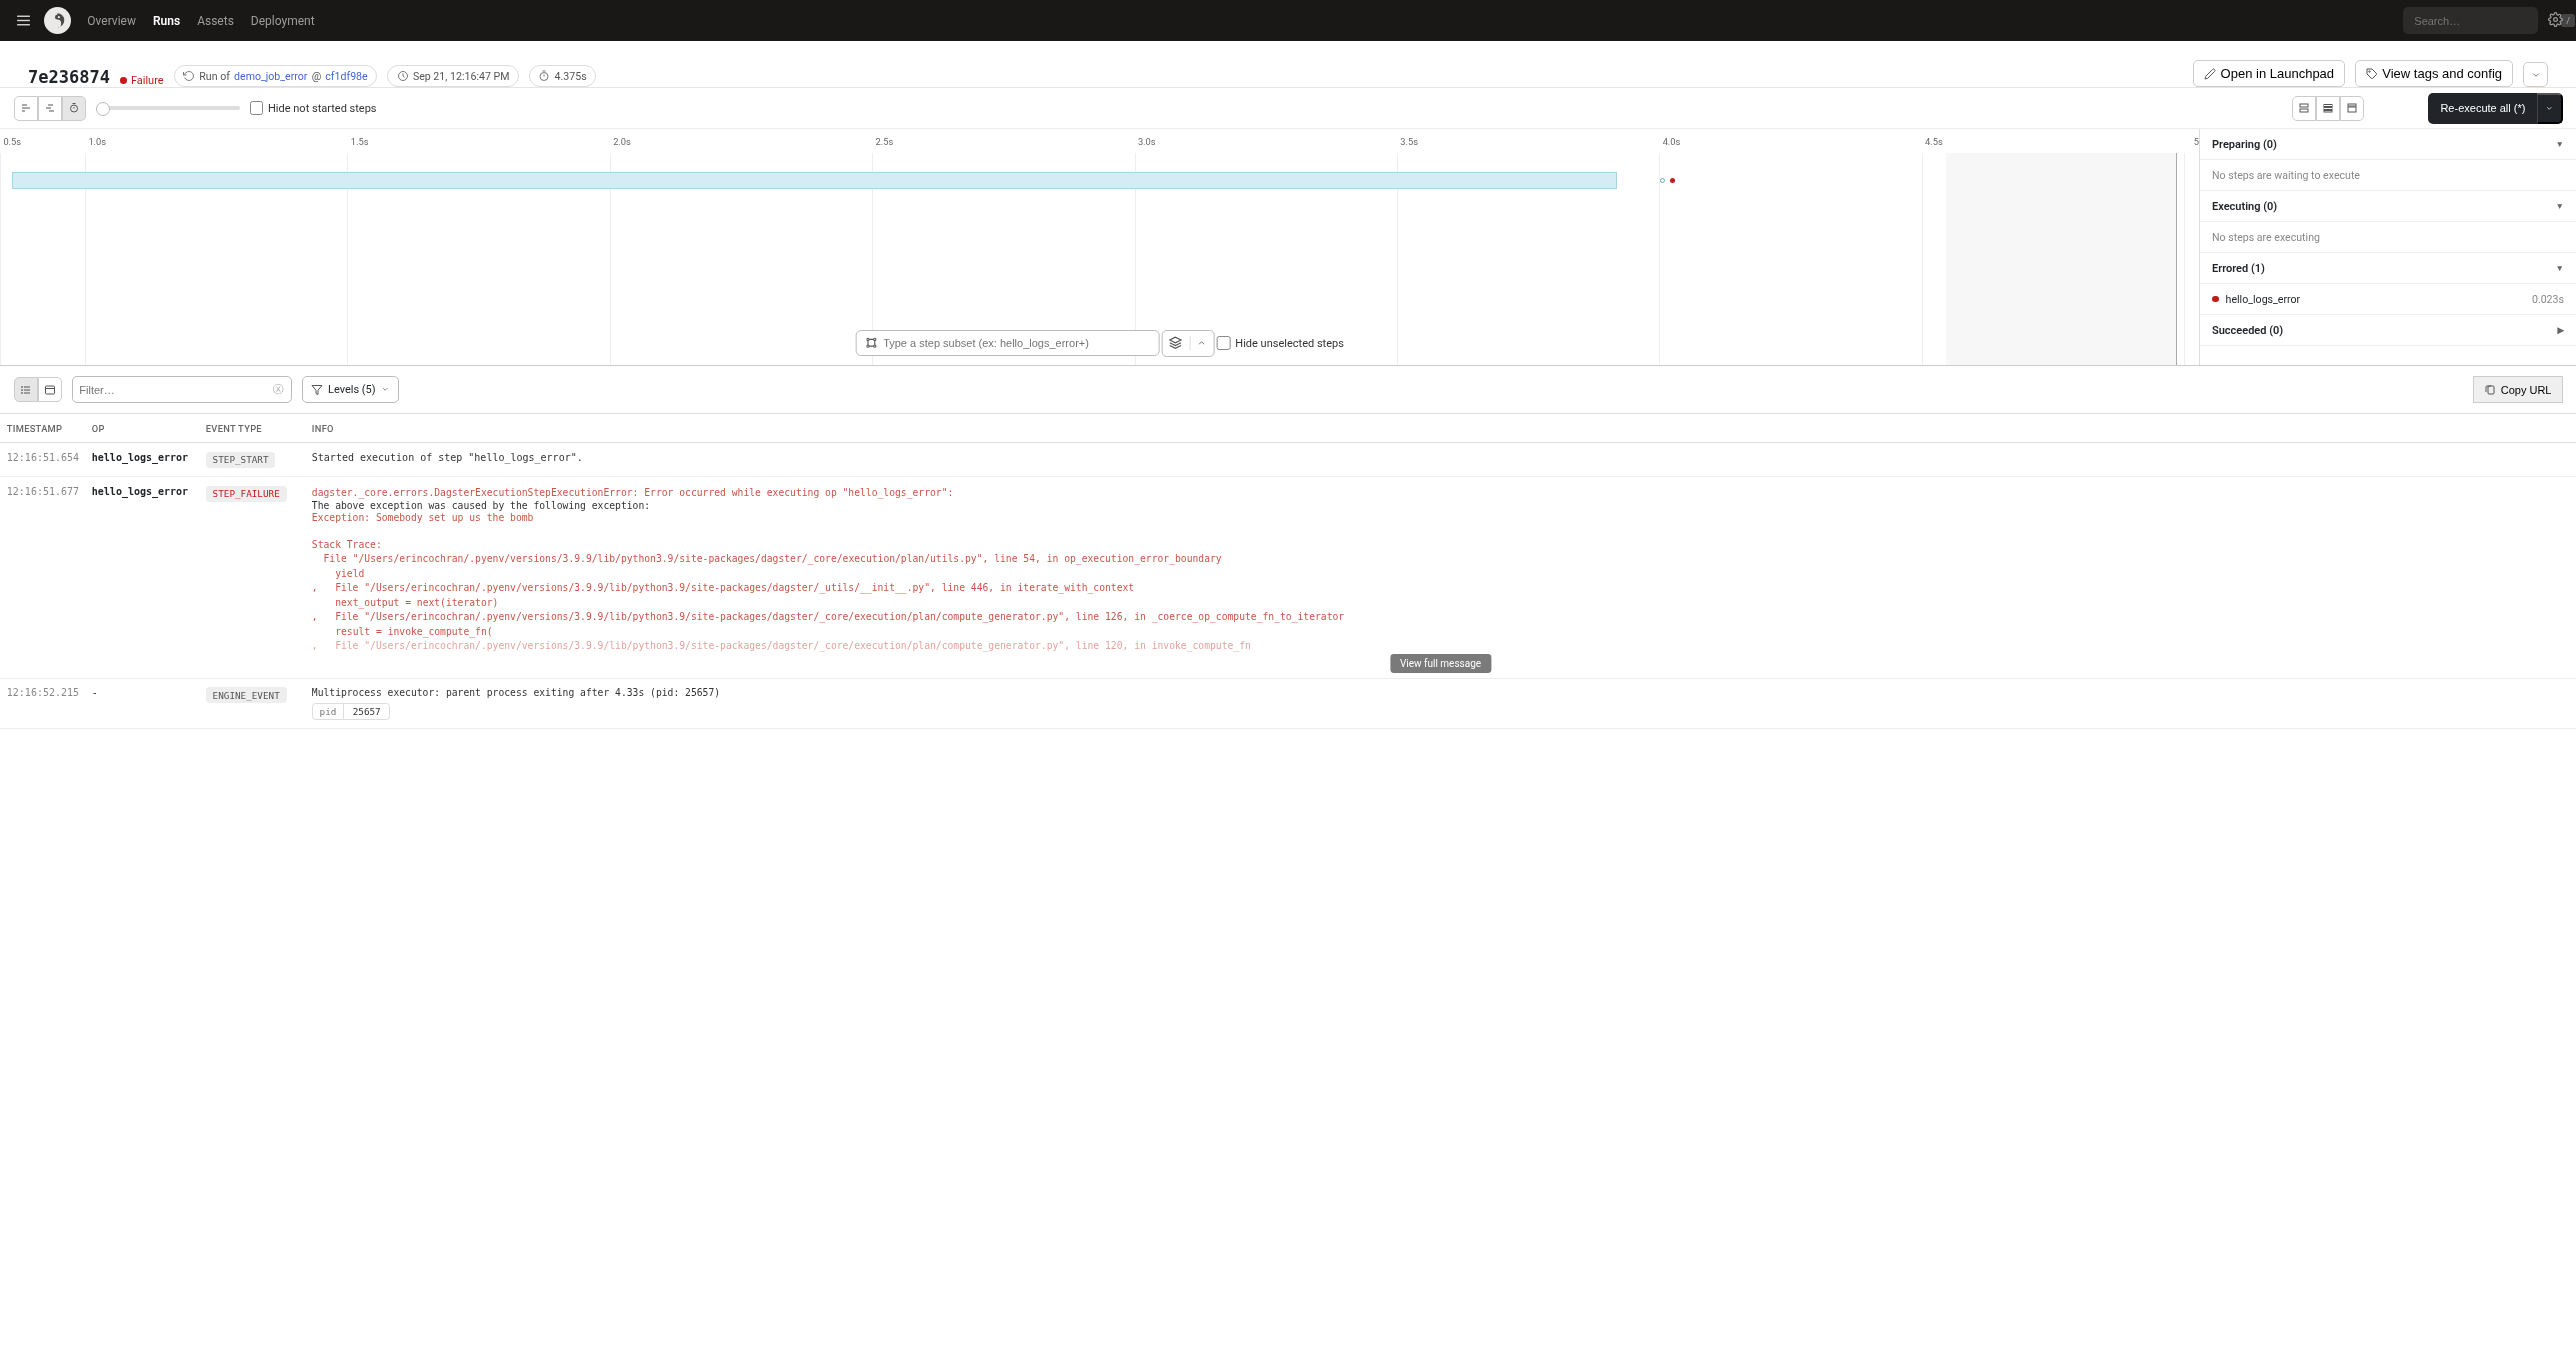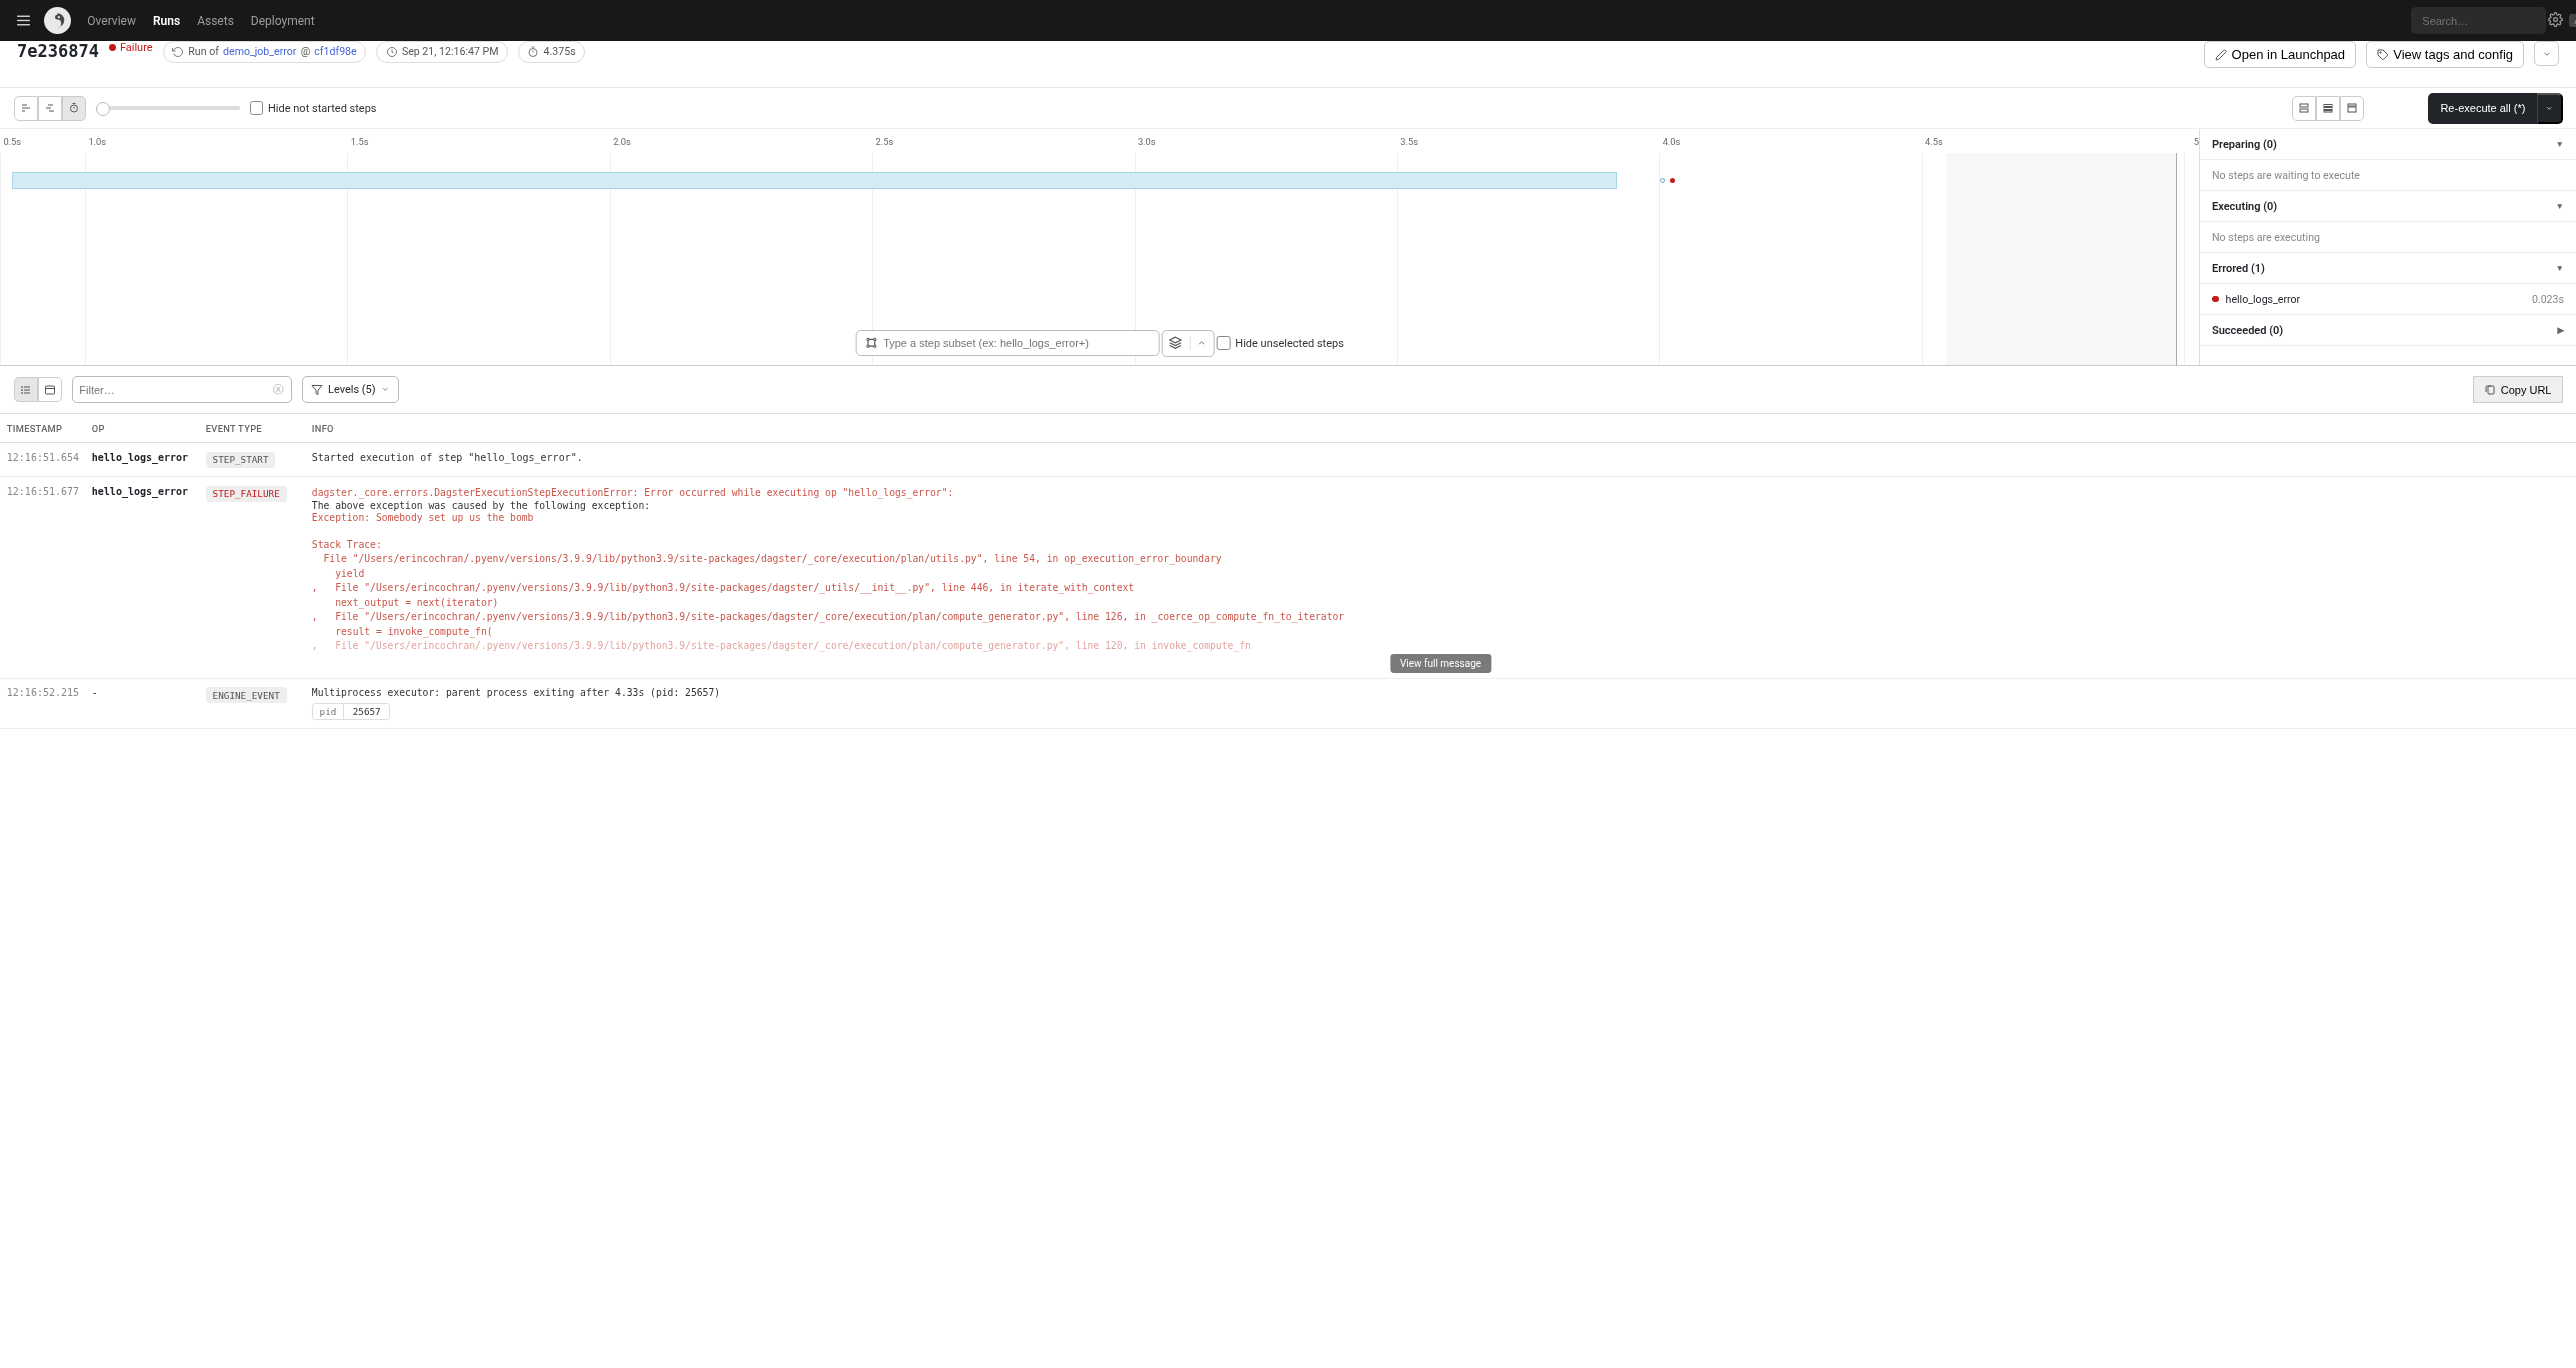--- a/index.html
+++ b/index.html
@@ -3,27 +3,27 @@
 <meta charset="utf-8">
 <style>
 * { box-sizing: border-box; margin: 0; padding: 0; }
 body { font-family: -apple-system, BlinkMacSystemFont, "Segoe UI", Roboto, sans-serif; font-size: 11px; color: #21252a; background: #fff; }
 .topbar { background: #1a1717; height: 41px; display: flex; align-items: center; padding: 0 13.5px; gap: 10px; }
 .hamburger { width: 20px; height: 20px; color: #d4d4d4; cursor: pointer; display:flex; align-items:center; justify-content:center;}
 .logo { width: 27px; height: 27px; border-radius: 50%; background: #ebe8e8; display:flex; align-items:center; justify-content:center;}
 .nav { display: flex; gap: 17px; margin-left: 6.8px; }
 .nav-item { color: #9c9c9c; font-size: 12px; cursor: pointer; }
 .nav-item.active { color: #fff; font-weight: 600; }
-.topbar-right { margin-left: auto; display: flex; align-items: center; gap: 2px; }
+.topbar-right { margin-left: auto; display: flex; align-items: center; gap: 10px; }
 .search { background: #2d2a2a; border-radius: 5px; height: 27px; width: 135px; display: flex; align-items: center; padding: 0 6.8px; gap: 5px; }
 .search input { background: transparent; border: none; color: #d4d4d4; outline: none; flex: 1; font-size: 11px; }
 .search-key { background: #444; color: #aaa; border-radius: 2.5px; padding: 0.8px 5px; font-size: 9.3px; }
 .gear { color: #9c9c9c; cursor: pointer; }
 
-.subheader { height: 47px; border-bottom: 0.8px solid #e5e5e5; display: flex; align-items: flex-start; padding: 0 17px; gap: 10px; }
+.subheader { height: 47px; border-bottom: 0.8px solid #e5e5e5; display: flex; align-items: flex-end; padding: 0 28px; gap: 10px; }
 .run-id { font-size: 17px; font-weight: 600; font-family: Menlo, monospace; }
 .status-badge { display: inline-flex; align-items: center; gap: 4.2px; font-size: 11px; color: #c41a1a;}
 .status-dot { width: 6.8px; height: 6.8px; border-radius: 50%; background: #c41a1a; }
 .pill { border: 0.8px solid #ddd; border-radius: 13.5px; padding: 3.4px 8.5px; display: inline-flex; align-items: center; gap: 4.2px; font-size: 10.6px; color: #555; }
 .pill a { color: #4565d8; text-decoration: none; }
 .spacer { flex: 1; }
 .btn { border: 0.8px solid #ccc; background: #fff; border-radius: 5px; padding: 5px 10px; font-size: 13px; cursor: pointer; display: inline-flex; align-items: center; gap: 4.2px; }
 .btn-sq { border: 0.8px solid #ccc; background:#fff; width:25px; height:25px; border-radius:5px; display:inline-flex; align-items:center; justify-content:center; cursor:pointer;}
 
 .toolbar { height: 41px; display: flex; align-items: center; padding: 0 13.5px; gap: 10px; border-bottom:0.8px solid #eee;}

